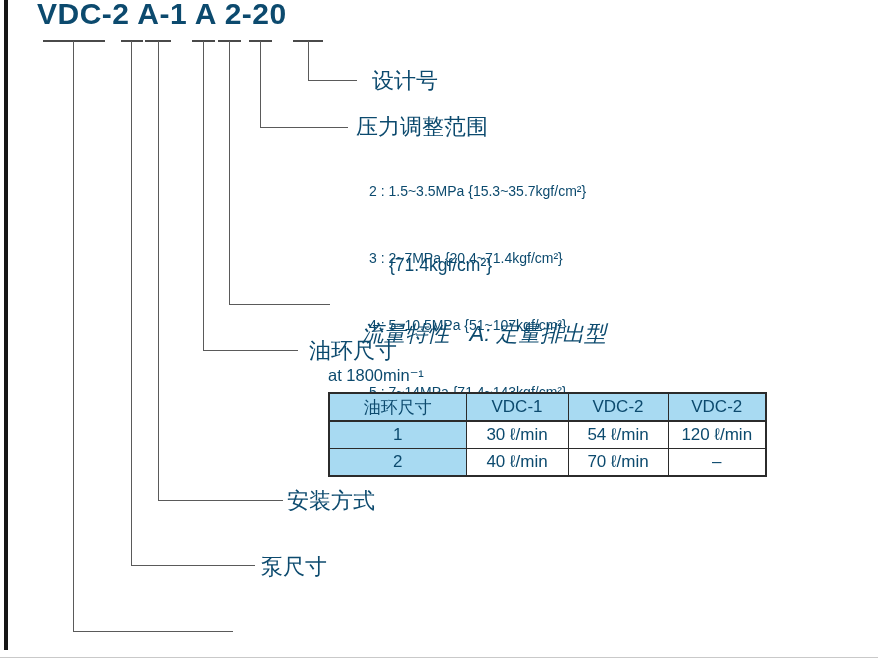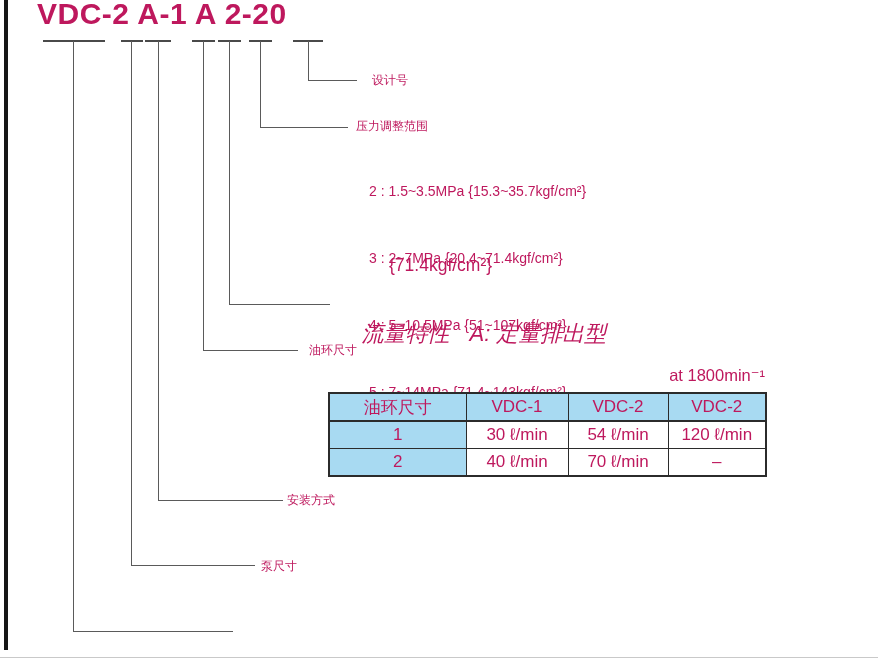--- a/index.html
+++ b/index.html
@@ -1,35 +1,35 @@
 <!DOCTYPE html>
 <html><head>
 <meta charset="utf-8">
 <style>
   html,body { margin:0; padding:0; background:#ffffff; }
   .page {
     position:relative; width:878px; height:662px; background:#ffffff;
     font-family:"Liberation Sans","DejaVu Sans",sans-serif;
-    color:#be185d; overflow:hidden;
+    color:#0c4a6e; overflow:hidden;
   }
   .left-rule { position:absolute; left:4px; top:0; width:4px; height:650px; background:#161616; }
   .bottom-rule { position:absolute; left:0; top:657px; width:878px; height:1px; background:#c9c9c9; }
   .title {
     position:absolute; left:37px; top:-3px; margin:0;
     font-size:30px; font-weight:bold; letter-spacing:0.5px; white-space:pre;
   }
   .bar  { position:absolute; background:#4a4a4a; height:2px; top:40px; }
   .vln  { position:absolute; background:#5a5a5a; width:1px; top:41px; }
   .hln  { position:absolute; background:#5a5a5a; height:1px; }
-  .lbl  { position:absolute; font-size:12px; line-height:21px; white-space:pre; }
+  .lbl  { position:absolute; font-size:22px; line-height:21px; white-space:pre; }
   .small{ font-size:17.5px; }
   .pressure-list { position:absolute; left:369px; top:135px; font-size:14px; line-height:22.4px; white-space:pre; }
   .flow-wrap { position:absolute; left:337px; top:293px; font-size:22px; white-space:pre;font-style:italic; }
   .flow-gap { display:inline-block; width:20px; }
-  .at-note { position:absolute; left:328px; top:366px; width:437px; text-align:right; font-size:16.5px; white-space:pre; }
+  .at-note { position:absolute; left:328px; top:366px; width:437px; font-size:16.5px; white-space:pre; }
   table.flow {
     position:absolute; left:328px; top:392px; border-collapse:collapse; table-layout:fixed;
     font-size:17px; border:2px solid #2b2b2b;
   }
   table.flow th, table.flow td {
     border:1px solid #2b2b2b; height:26px; text-align:center;
     font-weight:normal; padding:0 2px; white-space:pre;
   }
   table.flow thead th { background:#a8daf2; border-bottom:2px solid #2b2b2b; }
   table.flow td.rowhead { background:#a8daf2; }

